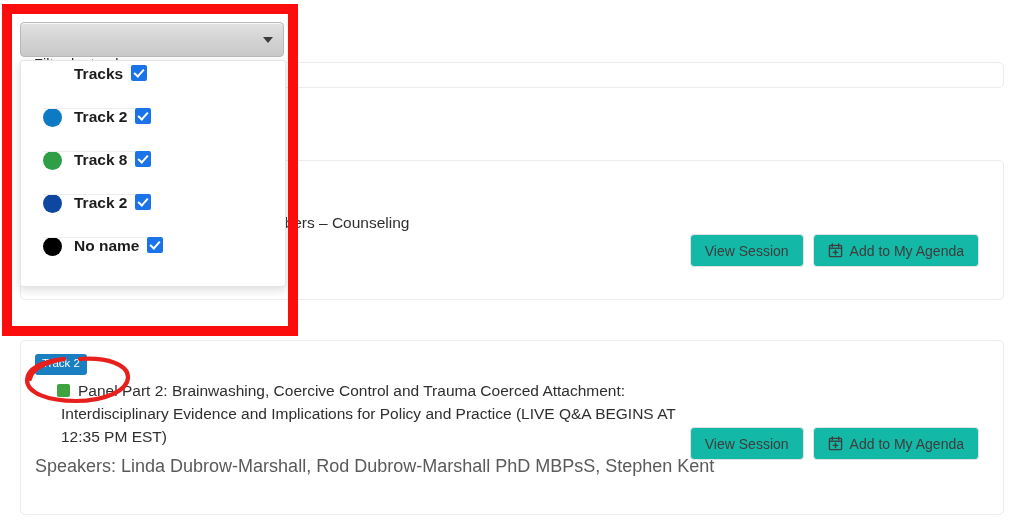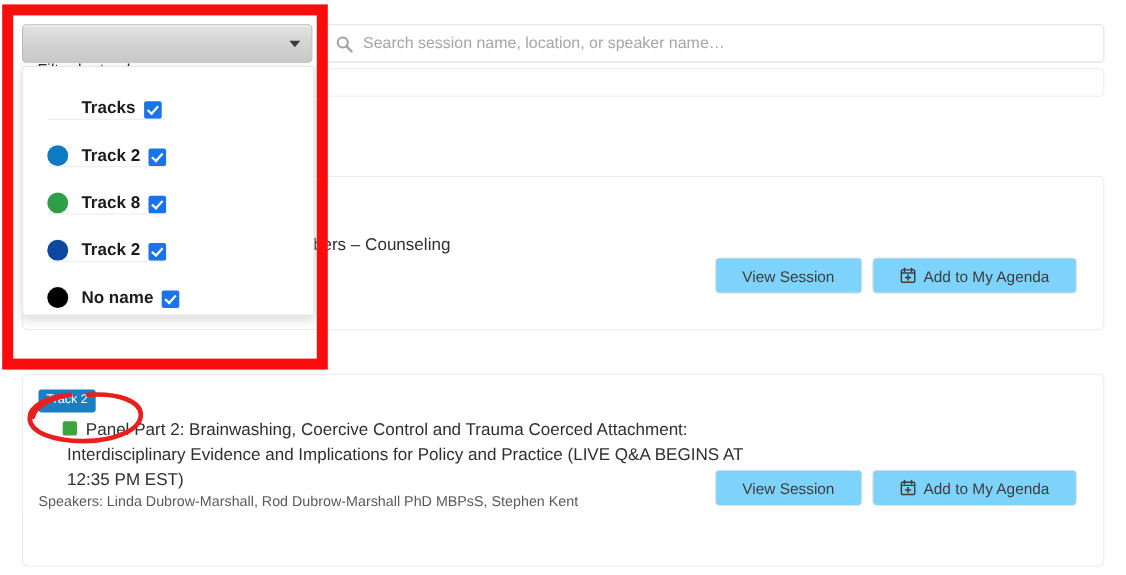--- a/index.html
+++ b/index.html
@@ -150,44 +150,45 @@
 
   .session-meta {
     margin-top: 9px;
     font-size: 12.5px;
     color: #555;
   }
   .meta-time { color: #4a4a4a; font-weight: 600; }
   .meta-status { color: #b6b6b6; margin-left: 5px; }
 
   .session-speakers {
-    font-size: 13px;
+    margin-top: 8px;
+    font-size: 18px;
     color: #5a5a5a;
   }
 
   .card-actions {
     position: absolute;
     right: 24px;
     bottom: 0;
     display: flex;
     gap: 9px;
   }
   .card-one .card-actions { top: 73px; bottom: auto; }
   .card-two .card-actions { top: 86px; bottom: auto; }
 
   .btn {
     box-sizing: border-box;
     border: 1px solid #e3e3e3;
     border-radius: 4px;
-    background: #7dd3fc;
+    background: #14b8a6;
     color: #3d3d3d;
     font-family: "Liberation Sans", sans-serif;
     font-size: 14px;
     height: 33px;
-    padding: 0 24px;
+    padding: 0 14px;
     display: inline-flex;
     align-items: center;
     cursor: pointer;
     white-space: nowrap;
   }
   .btn-icon { margin-right: 7px; display: inline-flex; }
 
   
   .dropdown-menu {
     position: absolute;
@@ -196,21 +197,21 @@
     width: 264px;
     background: #ffffff;
     border: 1px solid #e6e6e6;
     border-radius: 3px;
     box-shadow: 0 3px 10px rgba(0,0,0,0.14);
     padding: 4px 0 6px 0;
     z-index: 30;
   }
   .dd-item {
     display: flex;
-    align-items: flex-end;
+    align-items: flex-start;
     height: 43px;
     padding: 0 14px 0 22px;
     cursor: pointer;
     position: relative;
   }
   .dd-item + .dd-item::before {
     content: "";
     position: absolute;
     left: 22px;
     right: 135px;
@@ -275,29 +276,20 @@
 
 <div class="page">
 
   <div class="filter-row">
 
     <div class="filter-select">
       <span class="filter-select-label">Filter by tracks</span>
       <span class="caret-down"></span>
     </div>
 
-    <div class="search-box">
-      <span class="search-icon">
-        <svg viewBox="0 0 16 16" width="16" height="16">
-          <circle cx="6.6" cy="6.6" r="4.6" fill="none" stroke="#555" stroke-width="1.8"></circle>
-          <line x1="10.2" y1="10.2" x2="14.6" y2="14.8" stroke="#555" stroke-width="2.1" stroke-linecap="round"></line>
-        </svg>
-      </span>
-      <input class="search-input" type="text" placeholder="Search session name, location, or speaker name…" style="">
-    </div>
   </div>
 
   <div class="card card-stub"></div>
 
   <div class="card card-one">
     <div class="card-body">
       <div class="session-title" style="padding-left:0;text-indent:0;margin-top:38px;max-width:none;">
         <span class="title-text">Gay, and Bisexual Former Cult Members – Counseling</span>
       </div>
       <div class="session-title" style="padding-left:0;text-indent:0;margin-top:0;max-width:none;">

